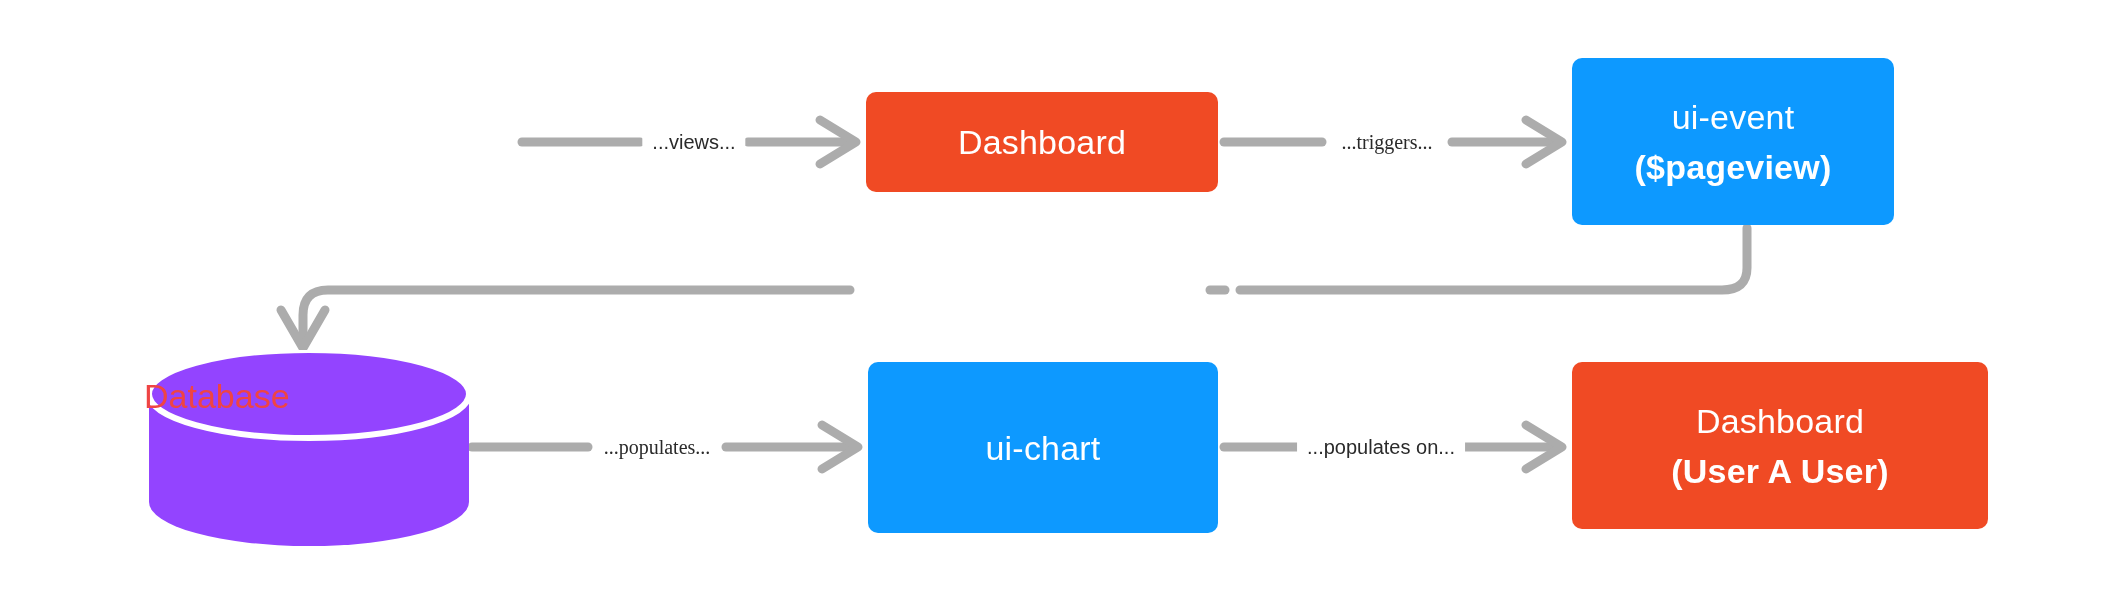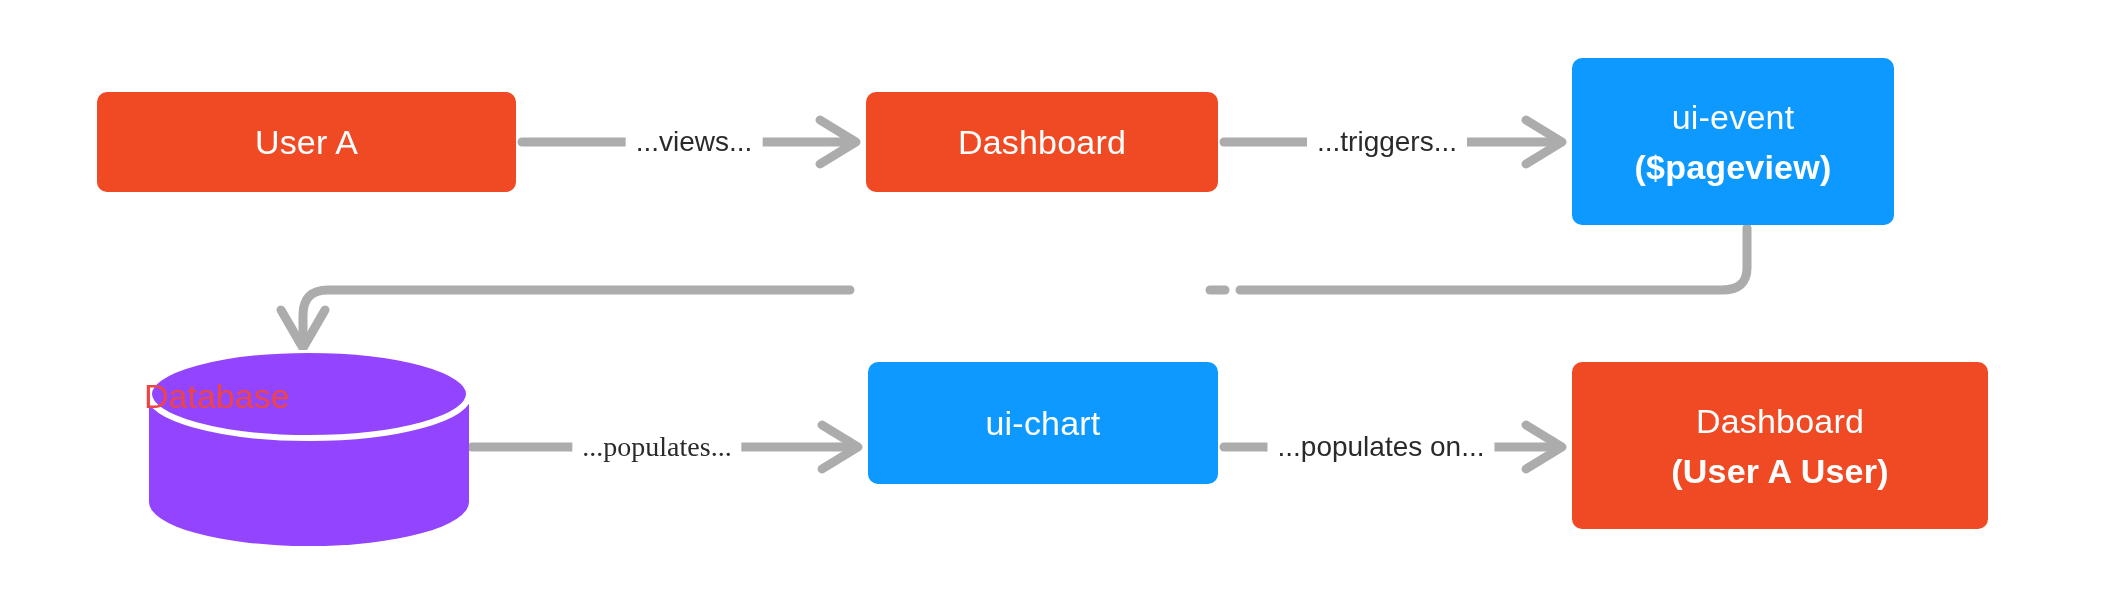--- a/index.html
+++ b/index.html
@@ -75,21 +75,21 @@
     fill: none;
     stroke: #ACACAC;
     stroke-width: 9;
     stroke-linecap: round;
     stroke-linejoin: round;
   }
   .edge-label {
     position: absolute;
     transform: translate(-50%, -50%);
     color: #2A2A2A;
-    font-size: 28px;
+    font-size: 20px;
     line-height: 34px;
     white-space: nowrap;
     background: #ffffff;
     padding: 0 10px;
   }
 </style>
 </head>
 <body>
 
 <div id="canvas">
@@ -123,49 +123,46 @@
 
     <g>
       <path class="edge-path" d="M 1224 447 L 1310 447"></path>
       <path class="edge-path" d="M 1452 447 L 1558 447"></path>
       <path class="edge-head" d="M 1526 425 L 1562 447 L 1526 469"></path>
     </g>
   </svg>
 
   <div class="edge-label" style="left:694px; top:142px;">...views...</div>
 
-  <div class="edge-label" style="left:1387px; top:142px;">...triggers...</div>
+  <div class="edge-label" style="left:1387px; top:142px;font-family:Liberation Serif, serif;">...triggers...</div>
 
 
   <div class="edge-label" style="left:657px; top:447px;font-family:Liberation Serif, serif;">...populates...</div>
 
   <div class="edge-label" style="left:1381px; top:447px;">...populates on...</div>
 
-  <div class="node node-orange" style="left:97px; top:92px; width:419px; height:100px;">
-    <span>User A</span>
-  </div>
 
   <div class="node node-orange" style="left:866px; top:92px; width:352px; height:100px;">
     <span>Dashboard</span>
   </div>
 
   <div class="node node-blue" style="left:1572px; top:58px; width:322px; height:167px;text-align:center;">
     <span class="line1">ui-event</span>
     <span class="line2">($pageview)</span>
   </div>
 
   <div class="cylinder" style="left:144px; top:350px; width:330px; height:196px;">
     <svg width="330" height="196" viewBox="0 0 330 196">
       <path d="M 5 44 L 5 152 A 160 44 0 0 0 325 152 L 325 44 Z" fill="#9344FF"></path>
       <ellipse cx="165" cy="44" rx="160" ry="44" fill="#9344FF" stroke="#ffffff" stroke-width="6"></ellipse>
     </svg>
     <div class="cyl-label" style="top:26px;">Database</div>
   </div>
 
-  <div class="node node-blue" style="left:868px; top:362px; width:350px; height:122px;text-align:center;">
+  <div class="node node-blue" style="left:868px; top:362px; width:350px; height:171px;text-align:center;">
     <span>ui-chart</span>
   </div>
 
   <div class="node node-orange" style="left:1572px; top:362px; width:416px; height:167px;">
     <span class="line1">Dashboard</span>
     <span class="line2">(User A User)</span>
   </div>
 
 </div>
 

